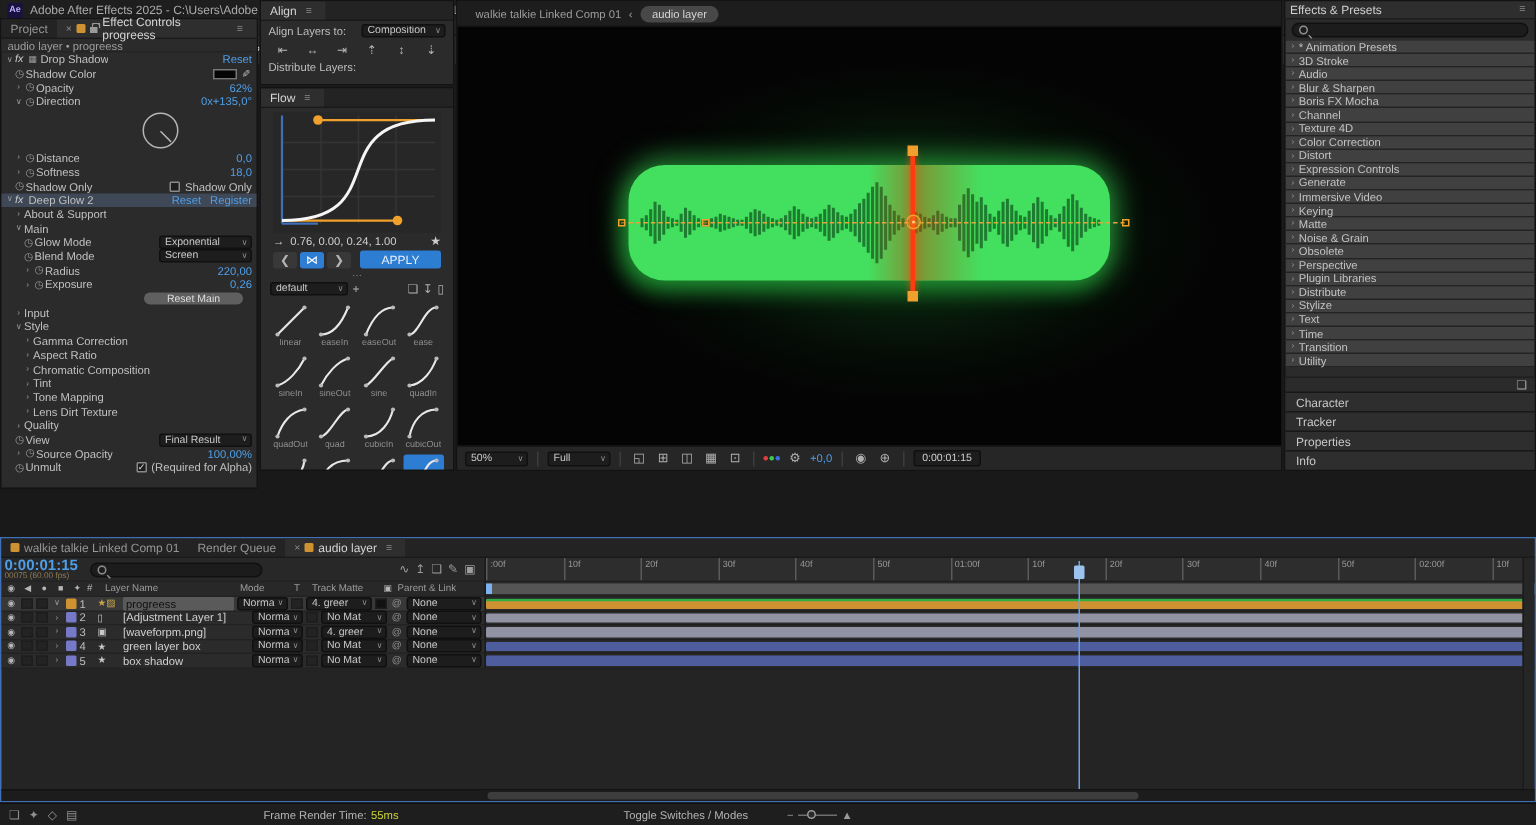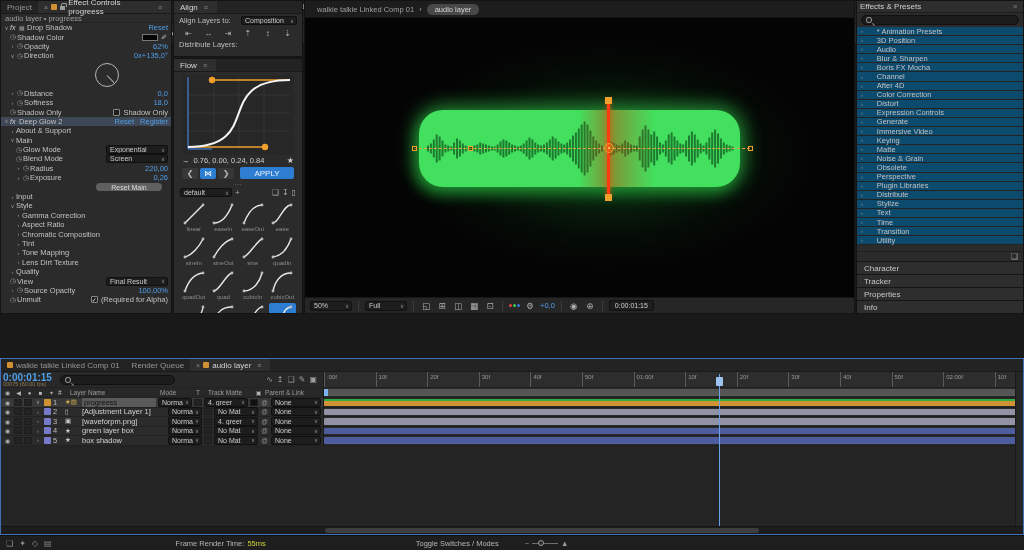--- a/index.html
+++ b/index.html
@@ -39,21 +39,21 @@
 .pmenu{margin-left:auto;color:#8a8a8a;font-size:7px;padding:0 3px}
 .xclose{color:#8a8a8a;font-size:7px}
 .mag{width:6px;height:6px;border:1px solid #8f8f8f;border-radius:50%;position:relative;display:inline-block}
 .mag::after{content:"";position:absolute;width:3px;height:1px;background:#8f8f8f;left:5px;top:6px;transform:rotate(45deg)}
 .search{background:#1c1c1c;border:1px solid #101010;border-radius:6px;display:flex;align-items:center;gap:3px;padding:0 4px}
 .search input{background:transparent;border:none;outline:none;color:#ccc;font-size:8px;width:100%;height:100%}
 .dd{background:#1d1d1d;border:1px solid #101010;border-radius:2px;height:9px;display:inline-flex;align-items:center;font-size:7px;color:#c9c9c9;padding:0 2px 0 3px;overflow:hidden;white-space:nowrap}
 .dd::after{content:"∨";margin-left:auto;font-size:5.5px;color:#8a8a8a;padding-left:2px}
 .dd i{font-style:normal;overflow:hidden;white-space:nowrap;flex:1}
 
-.ec{left:0;top:0;width:172px;height:314px}
+.ec{left:0;top:12px;width:172px;height:314px}
 .ec-sub{height:9px;display:flex;align-items:center;padding:0 4px;color:#9c9c9c;font-size:7.5px;background:#2b2b2b;border-bottom:1px solid #242424}
 .er{display:flex;align-items:center;height:9.4px;padding:0 3px 0 2px;font-size:7.5px}
 .er .tw{width:7px;color:#999;font-size:5.5px;text-align:center;flex:none}
 .er .sw{width:8px;color:#9a9a9a;font-size:7px;flex:none;text-align:center}
 .er .fxb{width:9px;font-style:italic;color:#cfcfcf;font-size:7px;flex:none}
 .er .efico{width:8px;font-size:6px;color:#9a9a9a;flex:none}
 .er .lbl{color:#c0c0c0;white-space:nowrap;overflow:hidden}
 .er .val{margin-left:auto;color:#4f9ee8;white-space:nowrap}
 .er .val.link{margin-left:auto}
 .er .link2{color:#4f9ee8;margin-left:6px}
@@ -110,21 +110,21 @@
 .cb-ic{color:#b0b0b0;font-size:8.5px;width:12px;text-align:center}
 .rgb-dots{display:inline-flex;gap:1px}
 .rgb-dots b{width:3px;height:3px;border-radius:50%}
 .tc-box{background:#1d1d1d;border:1px solid #101010;border-radius:2px;color:#cfcfcf;padding:1px 5px;font-size:7px}
 .vsep{width:1px;height:10px;background:#3c3c3c;margin:0 2px}
 
 .fxp{left:856px;top:0;width:168px;height:314px;display:flex;flex-direction:column}
 .fxp-head{height:12px;display:flex;align-items:center;padding:0 3px;background:#2e2e2e;border-bottom:1px solid #1c1c1c;color:#d0d0d0;font-size:8px}
 .fxp .search{margin:2px 4px;height:10px}
 .fx-list{flex:1;overflow:hidden}
-.fx-row{display:flex;align-items:center;height:9.1px;padding:0 4px;background:#0c4a6e;border-bottom:1px solid #232323;font-size:7.5px;color:#c3c3c3;gap:14px}
+.fx-row{display:flex;align-items:center;height:9.1px;padding:0 4px;background:#404040;border-bottom:1px solid #232323;font-size:7.5px;color:#c3c3c3;gap:3px}
 .fx-row .tw{font-size:5.5px;color:#999}
 .fx-foot{height:10px;display:flex;align-items:center;justify-content:flex-end;padding:0 5px;color:#a8a8a8;font-size:8px;background:#2b2b2b;border-top:1px solid #1f1f1f}
 .collapsed{height:13px;background:#2e2e2e;border-top:1px solid #171717;display:flex;align-items:center;padding:0 7px;color:#c7c7c7;font-size:8px}
 
 .timeline{position:absolute;left:0;top:358px;width:1024px;height:177px;background:#242424;border:1px solid #3f6fb4;display:flex;flex-direction:column}
 .tl-tabs{height:13px;background:#232323;display:flex;align-items:stretch;font-size:8px;border-bottom:1px solid #1a1a1a}
 .tl-body{flex:1;position:relative;overflow:hidden}
 .tl-row{display:flex;height:9.5px;align-items:stretch;font-size:7.5px}
 .tll{width:322px;display:flex;align-items:center;padding:0 2px;gap:2px;background:#2b2b2b;border-bottom:1px solid #222;flex:none}
 .tlr{flex:1;position:relative;background:#2a2a2a;border-bottom:1px solid #1f1f1f;border-left:1px solid #1a1a1a}
@@ -478,21 +478,21 @@
         <line x1="6" y1="74" x2="30" y2="74" stroke="#3f6fb4" stroke-width="1.5"></line>
         <line x1="6" y1="72" x2="83" y2="72" stroke="#f0a02c" stroke-width="1.5"></line>
         <line x1="108" y1="5" x2="30" y2="5" stroke="#f0a02c" stroke-width="1.5"></line>
         <path d="M6,72 C83,72 30,5 108,5" fill="none" stroke="#f5f5f5" stroke-width="2"></path>
         <circle cx="83" cy="72" r="3.2" fill="#f0a02c"></circle>
         <circle cx="30" cy="5" r="3.2" fill="#f0a02c"></circle>
       </svg>
     </div>
     <div class="fg-vals">
       <span>→</span>
-      <span>0.76, 0.00, 0.24, 0.84</span>
+      <span>0.76, 0.00, 0.24, 1.00</span>
       <span class="star">★</span>
     </div>
     <div class="fg-nav">
       <span class="nv">❮</span>
       <span class="nv blue" style="transform:none">⋈</span>
       <span class="nv">❯</span>
       <span class="apply">APPLY</span>
     </div>
     <div class="fg-dots">…</div>
     <div class="preset-bar">
@@ -821,21 +821,21 @@
     </div>
     <div class="fx-list">
 
         <div class="fx-row">
           <span class="tw">›</span>
           <span>* Animation Presets</span>
         </div>
 
         <div class="fx-row">
           <span class="tw">›</span>
-          <span>3D Position</span>
+          <span>3D Stroke</span>
         </div>
 
         <div class="fx-row">
           <span class="tw">›</span>
           <span>Audio</span>
         </div>
 
         <div class="fx-row">
           <span class="tw">›</span>
           <span>Blur &amp; Sharpen</span>
@@ -846,21 +846,21 @@
           <span>Boris FX Mocha</span>
         </div>
 
         <div class="fx-row">
           <span class="tw">›</span>
           <span>Channel</span>
         </div>
 
         <div class="fx-row">
           <span class="tw">›</span>
-          <span>After 4D</span>
+          <span>Texture 4D</span>
         </div>
 
         <div class="fx-row">
           <span class="tw">›</span>
           <span>Color Correction</span>
         </div>
 
         <div class="fx-row">
           <span class="tw">›</span>
           <span>Distort</span>

